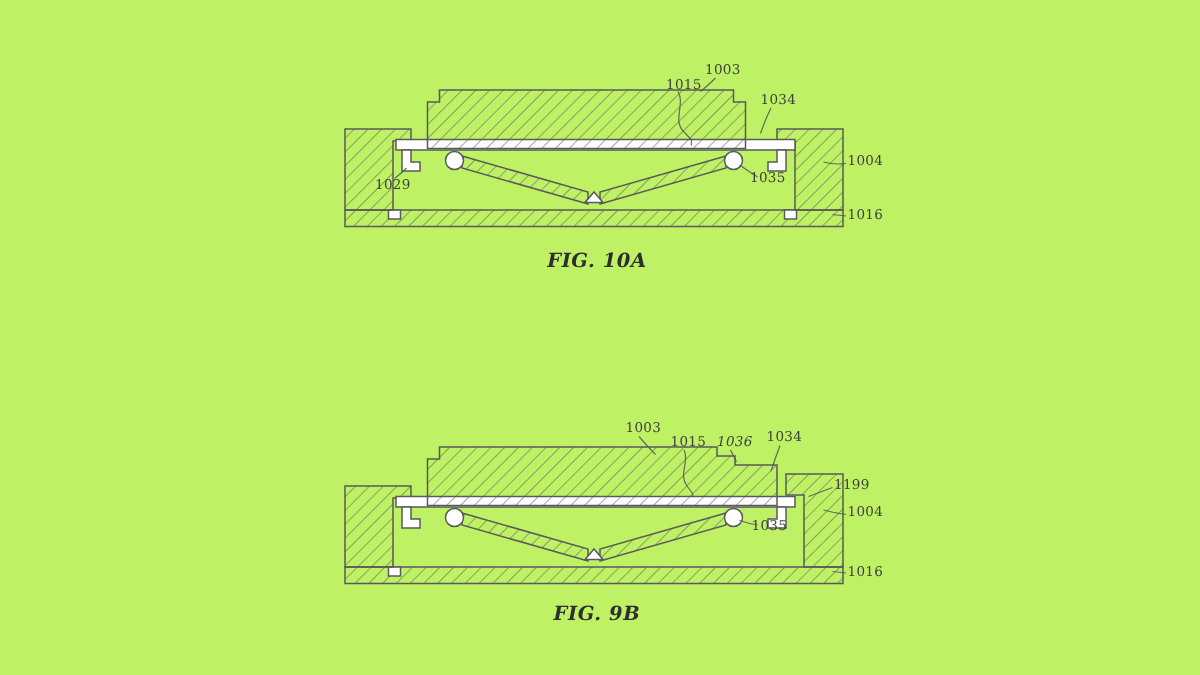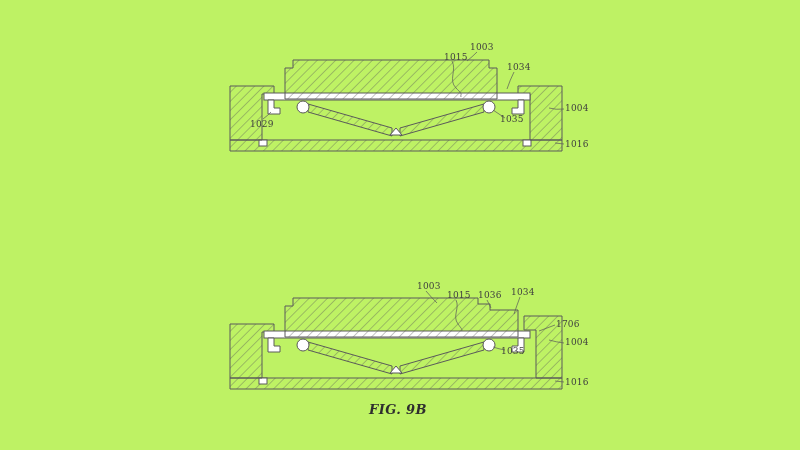--- a/index.html
+++ b/index.html
@@ -110,25 +110,26 @@
   </svg>
 
   <span class="ref" style="left:470px; top:43px;">1003</span>
   <span class="ref" style="left:444px; top:53px;">1015</span>
   <span class="ref" style="left:507px; top:63px;">1034</span>
   <span class="ref" style="left:565px; top:104px;">1004</span>
   <span class="ref" style="left:500px; top:115px;">1035</span>
   <span class="ref" style="left:250px; top:120px;">1029</span>
   <span class="ref" style="left:565px; top:140px;">1016</span>
 
+  <div class="caption" style="left:328px; top:167px;">FIG. 10A</div>
 
   <span class="ref" style="left:417px; top:282px;">1003</span>
   <span class="ref" style="left:447px; top:291px;">1015</span>
-  <span class="ref" style="left:478px; top:291px;">1036</span>
+  <span class="ref" style="left:478px; top:291px;font-style:italic;">1036</span>
   <span class="ref" style="left:511px; top:288px;">1034</span>
-  <span class="ref" style="left:556px; top:320px;">1706</span>
+  <span class="ref" style="left:556px; top:320px;">1199</span>
   <span class="ref" style="left:565px; top:338px;">1004</span>
   <span class="ref" style="left:501px; top:347px;">1035</span>
   <span class="ref" style="left:565px; top:378px;">1016</span>
 
   <div class="caption" style="left:328px; top:402px;">FIG. 9B</div>
 
 </div>
 
 </body></html>

